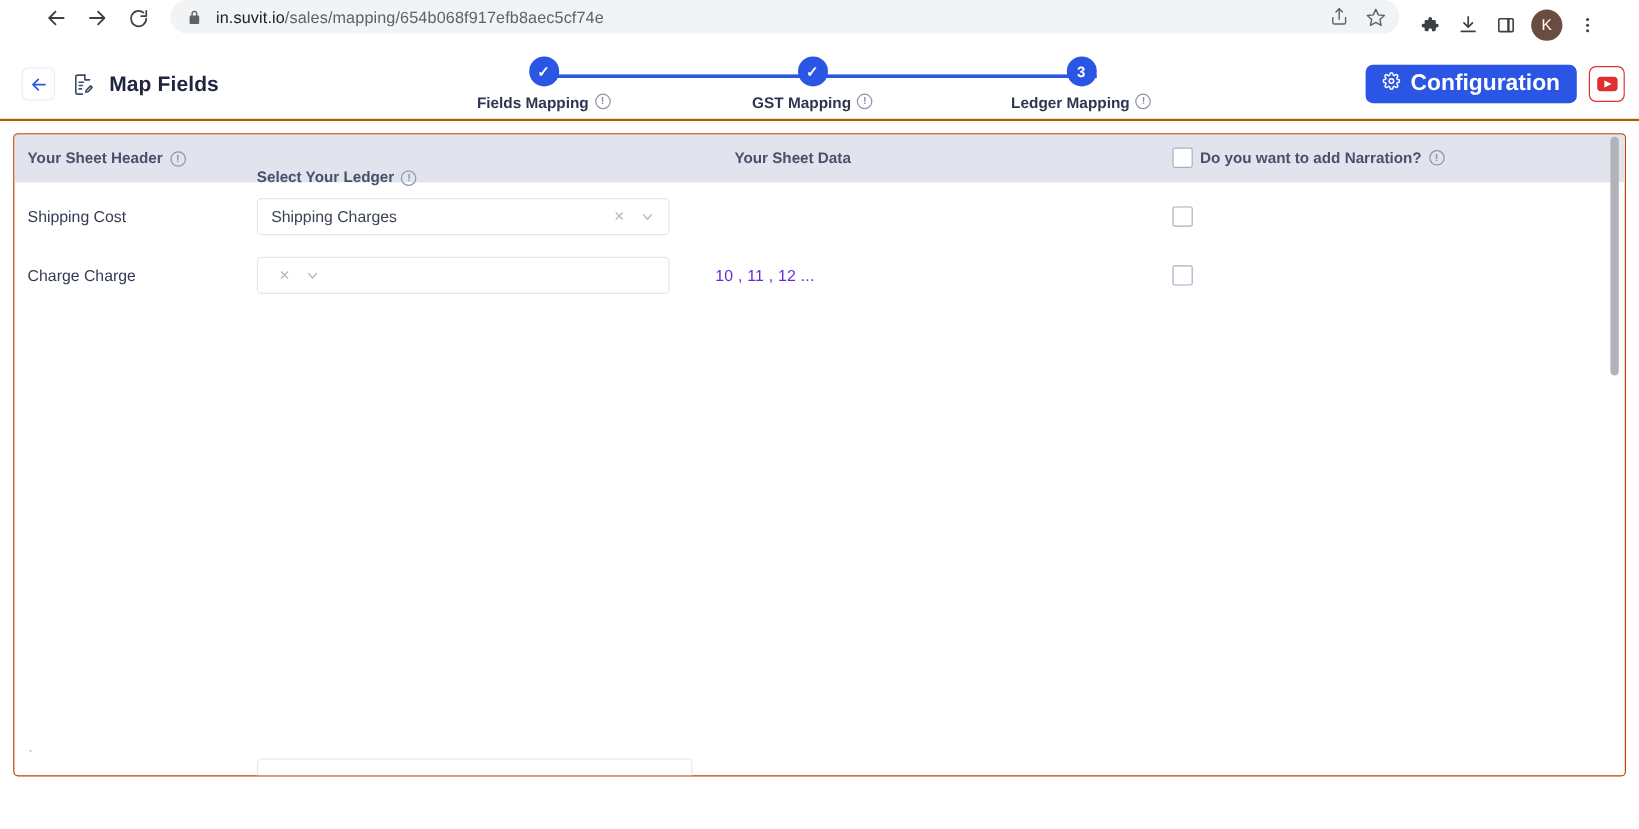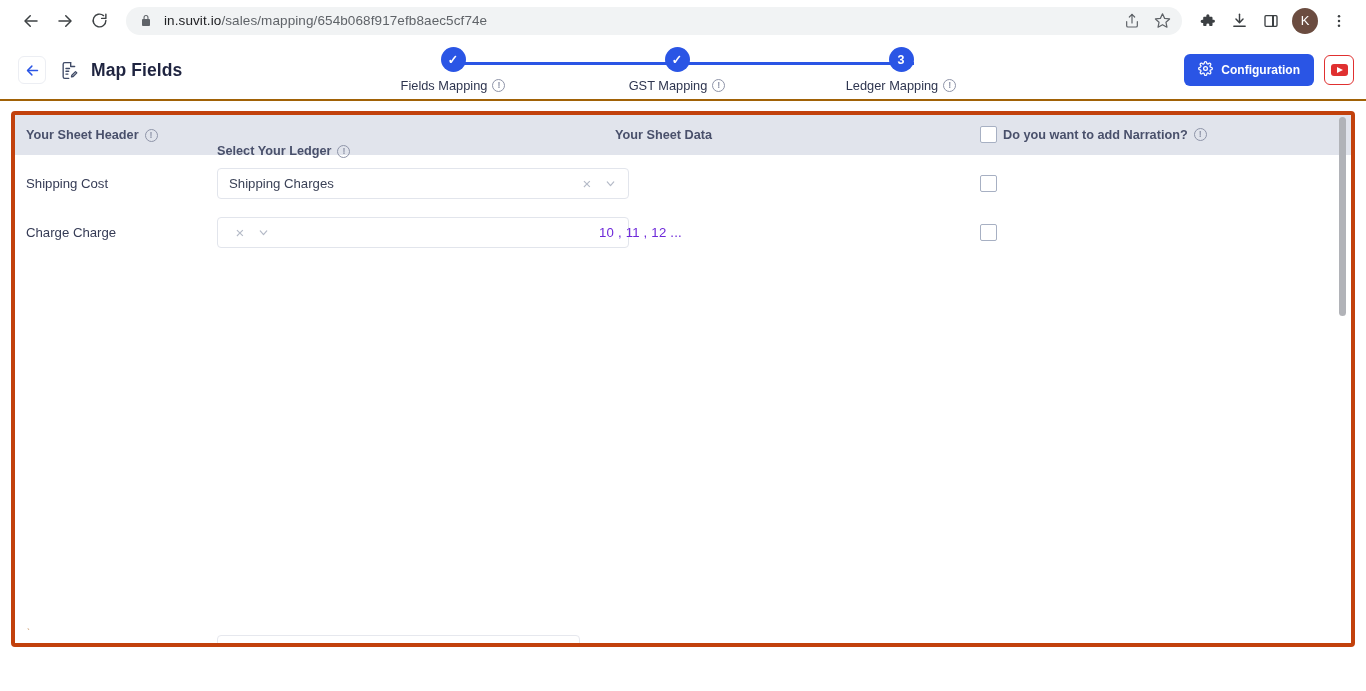--- a/index.html
+++ b/index.html
@@ -7,22 +7,22 @@
     width: 1366px; height: 691px;
     font-family: "Liberation Sans", sans-serif;
     background: #ffffff;
     overflow: hidden;
   }
 
   
   .browser-bar {
     height: 41px; width: 100%;
     background: #ffffff;
-    display: flex; align-items: center;
-    padding: 0 8px;
+    display: flex; 
+    padding: 0 24px;
     position: relative;
   }
   .nav-btn {
     width: 30px; height: 30px;
     display: flex; align-items: center; justify-content: center;
     border-radius: 50%;
     color: #3c4043;
     flex: 0 0 auto;
     margin-right: 4px;
   }
@@ -124,43 +124,43 @@
     width: 25px; height: 25px; border-radius: 50%;
     background: #2a55e5;
     display: inline-flex; align-items: center; justify-content: center;
     color: #fff; font-size: 12.5px; font-weight: bold;
     position: relative; z-index: 2;
   }
   .step-label {
     margin-top: 6px;
     font-size: 12.8px;
     color: #2f3650;
-    font-weight: 400;
-    display: flex; align-items: center; justify-content: center; gap: 5px;
+    font-weight: 700;
+    display: flex; align-items: flex-start; justify-content: center; gap: 5px;
     white-space: nowrap;
   }
   .info-circle {
     width: 13px; height: 13px; border-radius: 50%;
     border: 1.2px solid #8e94a8;
     display: inline-flex; align-items: center; justify-content: center;
     font-size: 9px; color: #8e94a8;
     font-weight: bold;
     line-height: 1;
     flex: 0 0 auto;
   }
   .info-circle::before { content: "!"; transform: scaleY(.95); }
 
   .header-right {
     margin-left: auto;
     display: flex; align-items: center; gap: 10px;
   }
   .config-btn {
     background: #2a55e5;
     color: #ffffff;
-    font-size: 12px; font-weight: bold;
+    font-size: 19px; font-weight: bold;
     border-radius: 6px;
     height: 32px;
     padding: 0 14px;
     display: flex; align-items: center; gap: 8px;
     border: none;
     font-family: inherit;
   }
   .yt-btn {
     width: 30px; height: 30px;
     border: 1.5px solid #e03030;
@@ -185,21 +185,21 @@
   .page-body {
     position: relative;
     height: 691px;
     background: #ffffff;
   }
   .card {
     position: absolute;
     left: 11px; top: 10px;
     width: 1344px; height: 536px;
     background: #ffffff;
-    border: 4px solid #c2410c;
+    border: 1px solid #c2410c;
     border-radius: 4px;
     overflow: hidden;
   }
   .table-head {
     height: 40px;
     background: #e1e4ec;
     display: flex; align-items: center;
     position: relative;
   }
   .th {
@@ -226,21 +226,21 @@
     display: flex; align-items: center;
     height: 49px;
     position: relative;
   }
   .cell-header-name {
     position: absolute; left: 11px;
     font-size: 13.2px; color: #353b55;
   }
   .ledger-select {
     position: absolute; left: 202px;
-    width: 412px; height: 31px;
+    width: 344px; height: 31px;
     border: 1px solid #e2e5ec;
     border-radius: 4px;
     background: #fff;
     display: flex; align-items: center;
     padding: 0 6px 0 11px;
   }
   .ledger-value {
     font-size: 13.2px; color: #3b4257;
     flex: 1 1 auto;
     overflow: hidden; white-space: nowrap;

